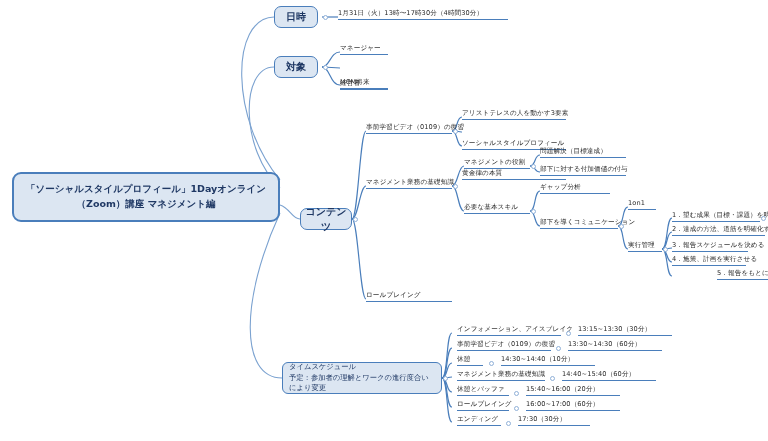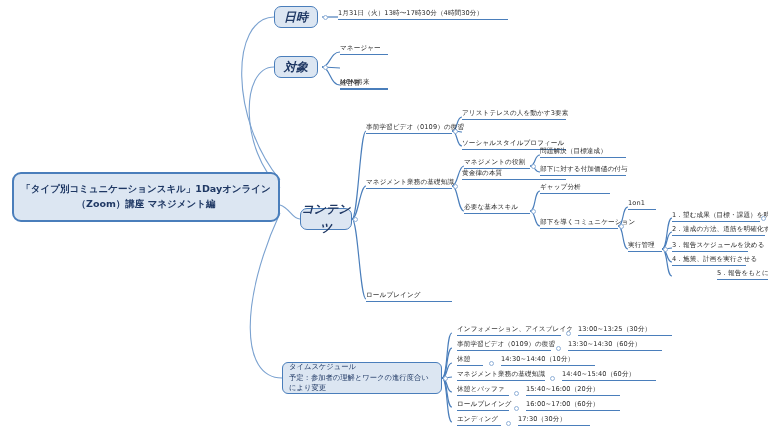--- a/index.html
+++ b/index.html
@@ -28,22 +28,22 @@
     line-height:1.55;
     white-space:pre-line;
   }
   #root{
     left:12px;top:172px;width:268px;height:50px;
     font-size:9.5px;font-weight:bold;
     border-width:2px;
     border-radius:9px;
   }
   .l1{
-    font-size:12px;font-weight:bold;
-    width:44px;height:22px;font-style:italic;
+    font-size:10px;font-weight:bold;
+    width:44px;height:22px;
   }
   #n-nichiji{left:274px;top:6px;}
   #n-taisho{left:274px;top:56px;}
   #n-contents{left:300px;top:208px;width:52px;height:22px;}
   #n-timesched{
     left:282px;top:362px;width:160px;height:32px;
     font-size:7.3px;font-weight:normal;
     text-align:left;justify-content:flex-start;
     padding:0 6px;border-radius:6px;line-height:1.5;
   }
@@ -124,21 +124,21 @@
       <path d="M442,378 C 448,378 446,333 452,333"></path>
       <path d="M442,378 C 448,378 446,348 452,348"></path>
       <path d="M442,378 C 448,378 446,363 452,363"></path>
       <path d="M442,378 C 449,378 450,377 452,377"></path>
       <path d="M442,378 C 448,378 446,392 452,392"></path>
       <path d="M442,378 C 448,378 446,407 452,407"></path>
       <path d="M442,378 C 448,378 446,422 452,422"></path>
     </g>
   </svg>
 
-  <div class="boxnode" id="root">「タイプ別コミュニケーションスキル」1Dayオンライン
+  <div class="boxnode" id="root">「ソーシャルスタイルプロフィール」1Dayオンライン
 （Zoom）講座 マネジメント編</div>
 
   <div class="boxnode l1" id="n-nichiji">日時</div>
   <span class="handle" style="left:323px;top:14.5px;"></span>
   <div class="u" style="left:338px;top:9px;width:170px;">1月31日（火）13時〜17時30分（4時間30分）</div>
 
   <div class="boxnode l1" id="n-taisho">対象</div>
   <span class="handle" style="left:323px;top:64.5px;"></span>
   <div class="u" style="left:340px;top:44px;width:48px;">マネージャー</div>
   <div class="u" style="left:340px;top:61px;width:48px;margin-top:18px;">経営者</div>
@@ -181,21 +181,21 @@
   <div class="u" style="left:672px;top:269px;width:64px;margin-left:45px;">5．報告をもとに改善</div>
 
   <div class="u" style="left:366px;top:291px;width:86px;">ロールプレイング</div>
 
   <div class="boxnode" id="n-timesched">タイムスケジュール
 予定：参加者の理解とワークの進行度合いにより変更</div>
   <span class="handle" style="left:443px;top:375.5px;"></span>
 
   <div class="u" style="left:457px;top:325px;width:104px;">インフォメーション、アイスブレイク</div>
   <span class="handle" style="left:566px;top:330.5px;"></span>
-  <div class="u" style="left:578px;top:325px;width:94px;">13:00~13:25（30分）</div>
+  <div class="u" style="left:578px;top:325px;width:94px;">13:15~13:30（30分）</div>
 
   <div class="u" style="left:457px;top:340px;width:94px;">事前学習ビデオ（0109）の復習</div>
   <span class="handle" style="left:556px;top:345.5px;"></span>
   <div class="u" style="left:568px;top:340px;width:94px;">13:30~14:30（60分）</div>
 
   <div class="u" style="left:457px;top:355px;width:26px;">休憩</div>
   <span class="handle" style="left:489px;top:360.5px;"></span>
   <div class="u" style="left:501px;top:355px;width:94px;">14:30~14:40（10分）</div>
 
   <div class="u" style="left:457px;top:370px;width:88px;">マネジメント業務の基礎知識</div>

